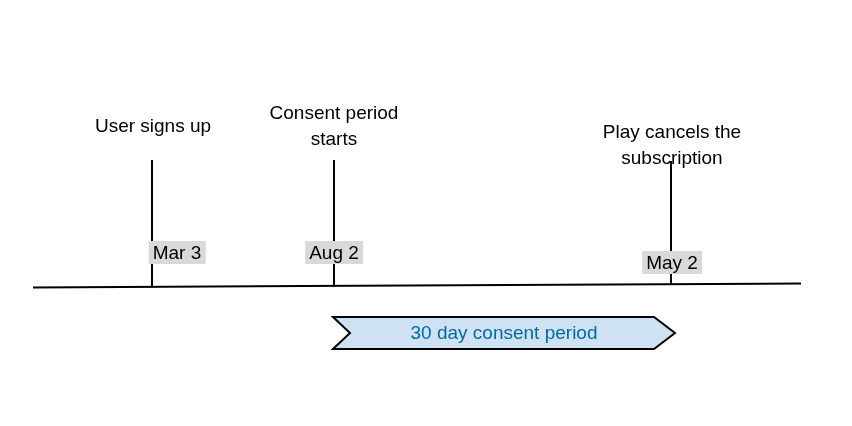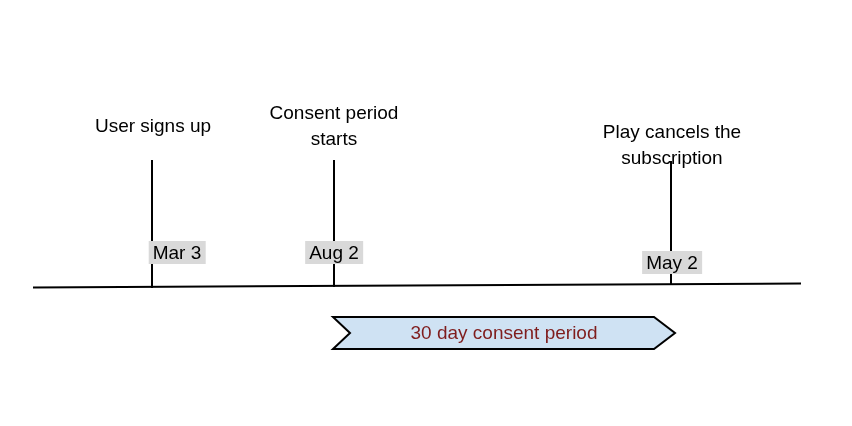--- a/index.html
+++ b/index.html
@@ -56,21 +56,21 @@
   .banner-label {
     position: absolute;
     left: 333px;
     top: 317px;
     width: 342px;
     height: 32px;
     display: flex;
     align-items: center;
     justify-content: center;
     font-size: 19px;
-    color: #7f1d1d;
+    color: #0369a1;
   }
   
   .title-1 { left: 153px; top: 99px; }
   .title-2 { left: 334px; top: 99px; }
   .title-3 { left: 672px; top: 99px; margin-top: 19px; }
   .line-1  { left: 151px; top: 160px; height: 128px; }
   .line-2  { left: 333px; top: 160px; height: 127px; }
   .line-3  { left: 670px; top: 161px; height: 123px; }
   .date-1  { left: 153px; top: 241px; margin-left: 24px; }
   .date-2  { left: 334px; top: 241px; }

